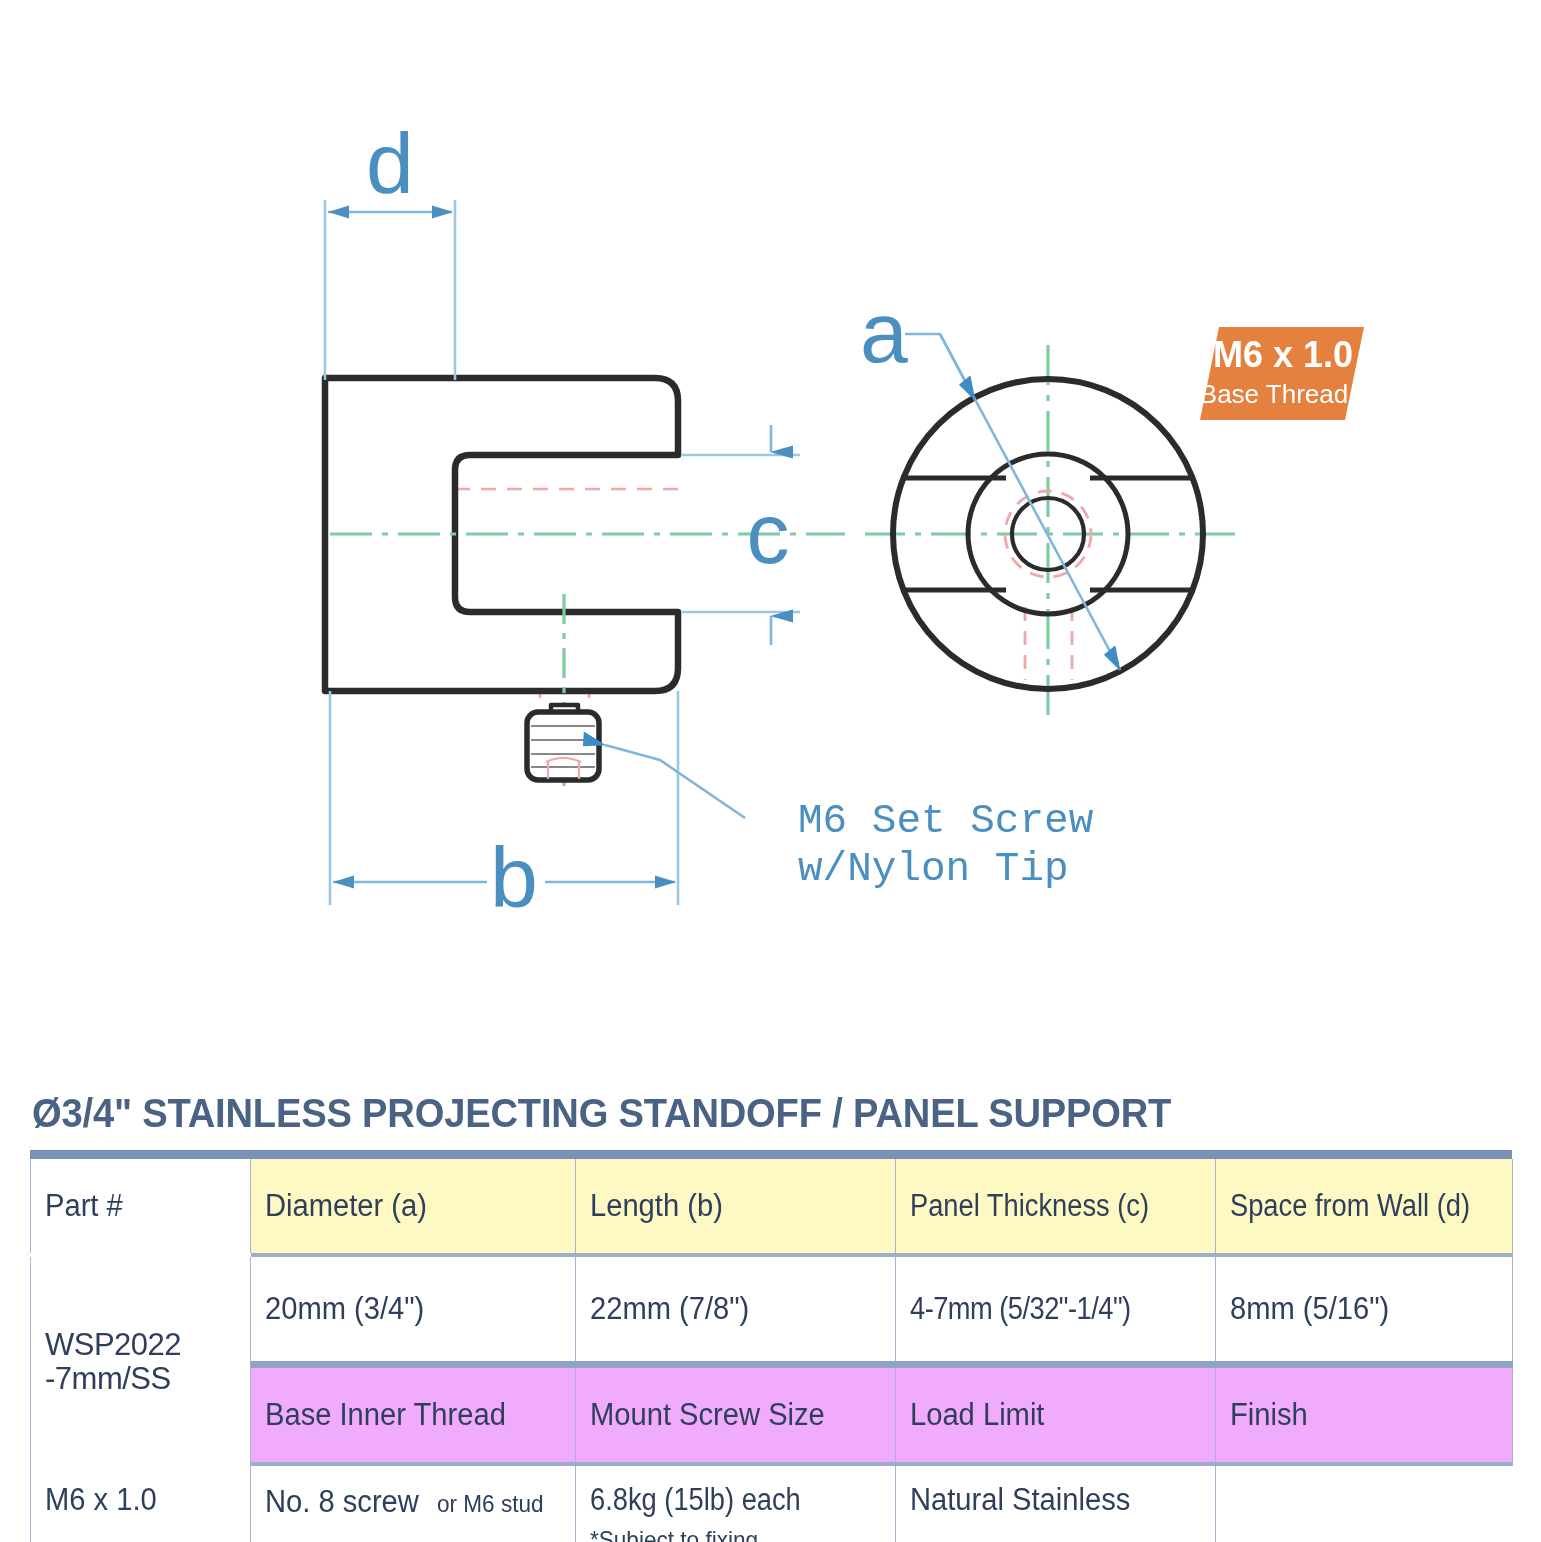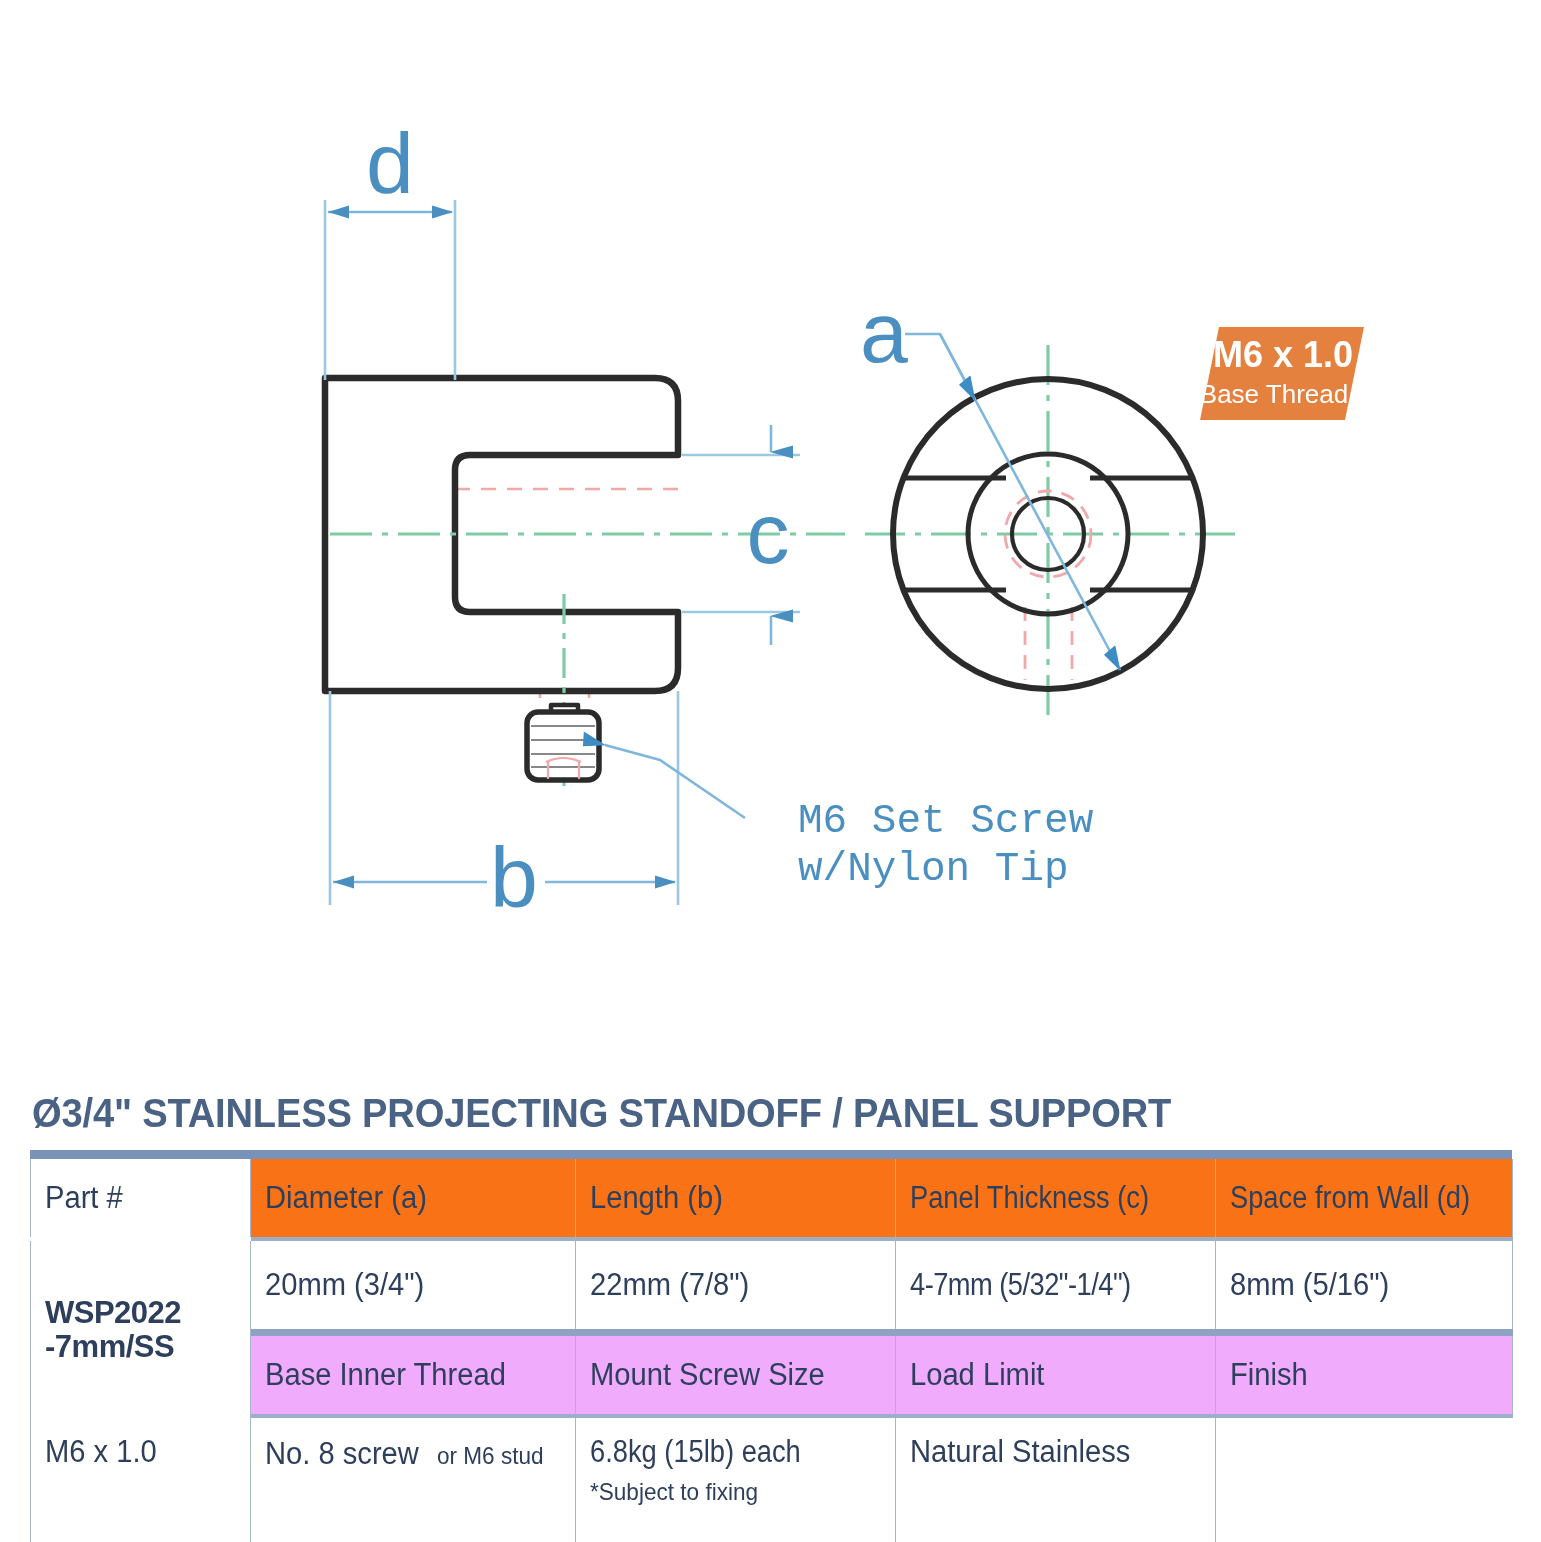--- a/index.html
+++ b/index.html
@@ -23,44 +23,44 @@
 
   
   .table-wrap{position:absolute;left:30px;top:1150px;width:1482px;}
   table.spec{border-collapse:collapse;width:1482px;table-layout:fixed;}
   table.spec td{
     vertical-align:middle;
     border-left:1px solid #A7B6CE;
     border-right:1px solid #A7B6CE;
     color:#2E3F5C;
     font-size:31px;
-    padding:2px 14px;
+    padding:10px 14px;
     transform-origin:left center;
   }
   .c0{width:220px;}
   .c1{width:325px;}
   .c2{width:320px;}
   .c3{width:320px;}
   .c4{width:297px;}
 
   td.noleft{border-left:none;}
   td.noright{border-right:none;}
 
   .rule-top{height:9px;background:#7B92B8;}
   .rule-mid{height:7px;background:#8EA3C4;}
   .rule-thin{height:4px;background:#9BAECB;}
 
-  tr.hdr-green td{background:#f97316;height:74px;}
+  tr.hdr-green td{background:#fef9c3;height:74px;}
   tr.hdr-grey td{background:#f0abfc;height:74px;}
   tr.vals td{background:#ffffff;height:84px;}
   tr.vals2 td{background:#ffffff;height:112px;vertical-align:top;padding-top:16px;}
 
   td.partnum{
     background:#ffffff !important;
-    font-weight:bold;font-size:40px;line-height:1.08;
+    font-weight:normal;font-size:40px;line-height:1.08;
     padding-left:14px;color:#2E3F5C;
     letter-spacing:-0.5px;
   }
   .partnum span{display:block;}
   .cellmain{display:block;line-height:1.1;}
   .cellsub{display:block;font-size:24px;line-height:1.35;margin-top:6px;}
   .tight{letter-spacing:-0.6px;}
   .hdrtxt{display:block;white-space:nowrap;}
 
   .sqz{display:inline-block;transform:scaleX(0.94);transform-origin:left center;}

